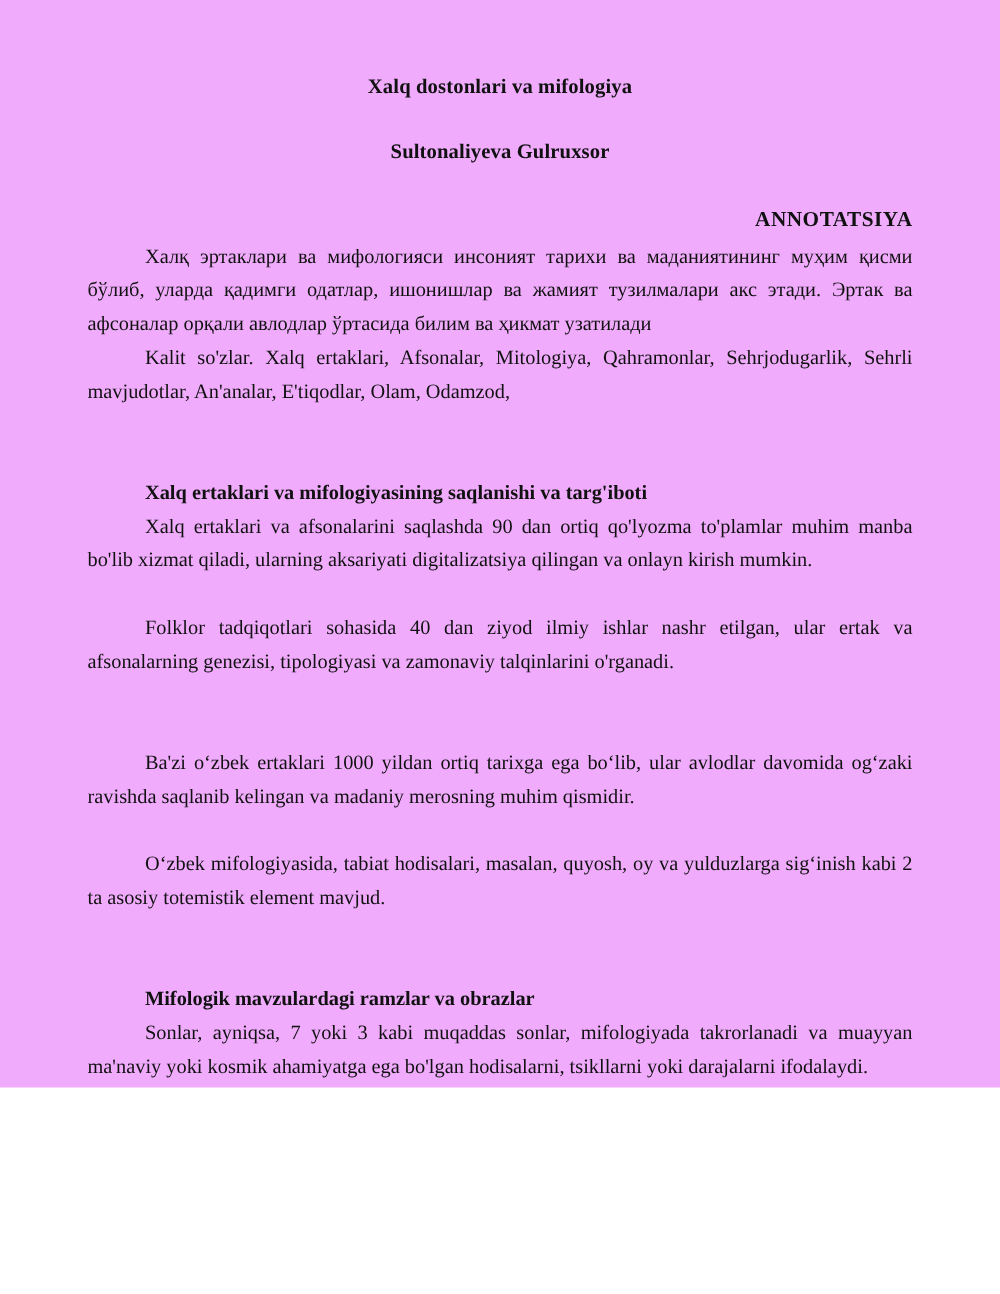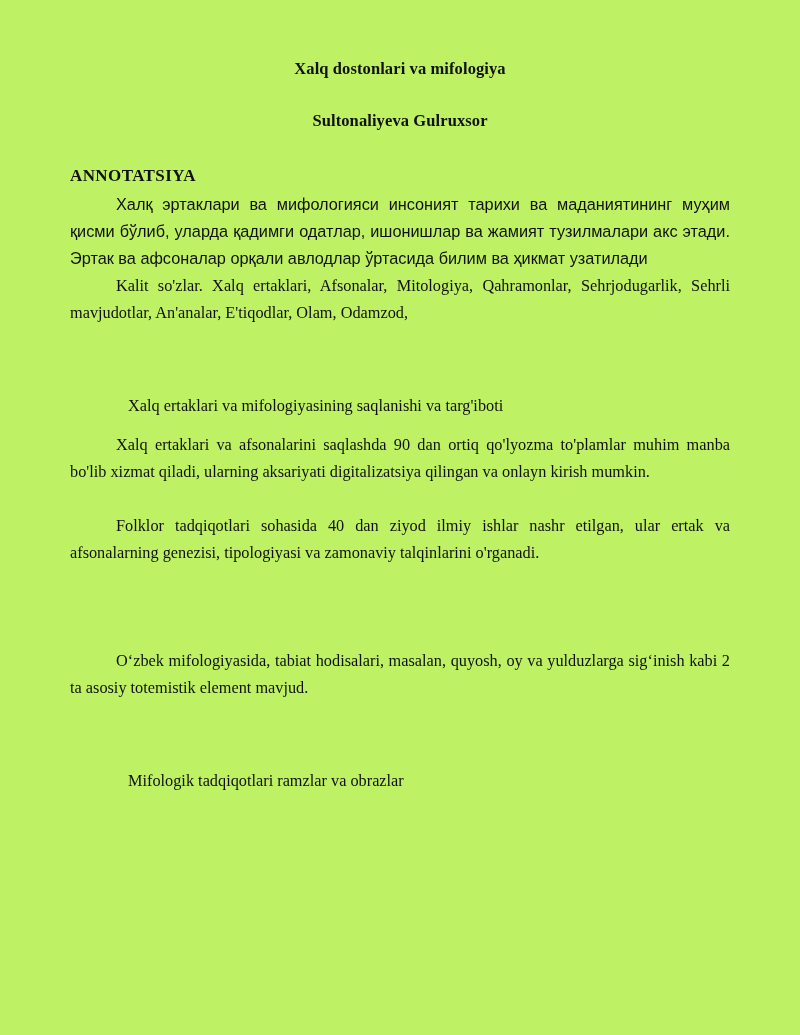--- a/index.html
+++ b/index.html
@@ -10,40 +10,40 @@
   body {
     width: 800px;
     height: 1035px;
     font-family: "Liberation Serif", "DejaVu Serif", serif;
     color: #111111;
     overflow: hidden;
   }
   .page {
     position: relative;
     width: 800px;
-    height: 1035px;
-    background: #bef264;
+    height: 870px;
+    background: #f0abfc;
     box-sizing: border-box;
     padding: 0 70px;
   }
   .doc-body {
     padding-top: 58px;
   }
   .centered-title {
     text-align: center;
     font-weight: bold;
     font-size: 16.5px;
     letter-spacing: 0.1px;
     margin: 0;
     line-height: 1.35;
   }
   .spacer-title-author { height: 30px; }
   .spacer-author-annot { height: 32px; }
   .annot-heading {
-    text-align: left;
+    text-align: right;
     font-weight: bold;
     font-size: 17px;
     letter-spacing: 0.4px;
     margin: 0 0 4px 0;
     line-height: 1.35;
   }
   p.body-par {
     margin: 0;
     text-align: justify;
     font-size: 16.3px;
@@ -56,30 +56,30 @@
     margin: 0;
     text-align: justify;
     font-size: 16.3px;
     line-height: 27px;
     text-indent: 46px;
   }
   p.keywords .kw-lead {
     font-weight: normal;
   }
   h2.section-heading {
-    margin: 12px;
-    font-weight: normal;
+    margin: 0;
+    font-weight: bold;
     font-size: 16.3px;
     line-height: 27px;
     text-indent: 46px;
     text-align: left;
   }
   .gap-lg { height: 54px; }
   .gap-md { height: 27px; }
-  .cyr { font-family: Liberation Sans, sans-serif; }
+  .cyr { font-family: Liberation Serif, serif; }
 </style>
 </head>
 <body>
 
 <div class="page">
   <div class="doc-body">
 
     <h1 class="centered-title">Xalq dostonlari va mifologiya</h1>
 
     <div class="spacer-title-author"></div>
@@ -103,27 +103,29 @@
     <div class="gap-md"></div>
 
     <p class="body-par">Folklor tadqiqotlari sohasida 40 dan ziyod ilmiy ishlar nashr etilgan,  ular ertak va afsonalarning genezisi, tipologiyasi va zamonaviy talqinlarini o'rganadi.</p>
 
     <div class="gap-md"></div>
 
 
     <div class="gap-md"></div>
 
 
+    <p class="body-par">Ba'zi o‘zbek ertaklari 1000 yildan ortiq tarixga ega bo‘lib, ular avlodlar davomida og‘zaki ravishda saqlanib kelingan va  madaniy merosning muhim qismidir.</p>
 
     <div class="gap-md"></div>
 
     <p class="body-par">O‘zbek mifologiyasida, tabiat hodisalari, masalan, quyosh, oy va yulduzlarga sig‘inish kabi 2 ta asosiy totemistik element mavjud.</p>
 
     <div class="gap-md"></div>
 
 
     <div class="gap-md"></div>
 
-    <h2 class="section-heading">Mifologik tadqiqotlari ramzlar va obrazlar</h2>
+    <h2 class="section-heading">Mifologik mavzulardagi ramzlar va obrazlar</h2>
 
+    <p class="body-par"> Sonlar, ayniqsa, 7 yoki 3 kabi muqaddas sonlar, mifologiyada takrorlanadi va muayyan ma'naviy yoki kosmik ahamiyatga ega bo'lgan hodisalarni, tsikllarni yoki darajalarni ifodalaydi.</p>
 
   </div>
 </div>
 
 </body></html>

